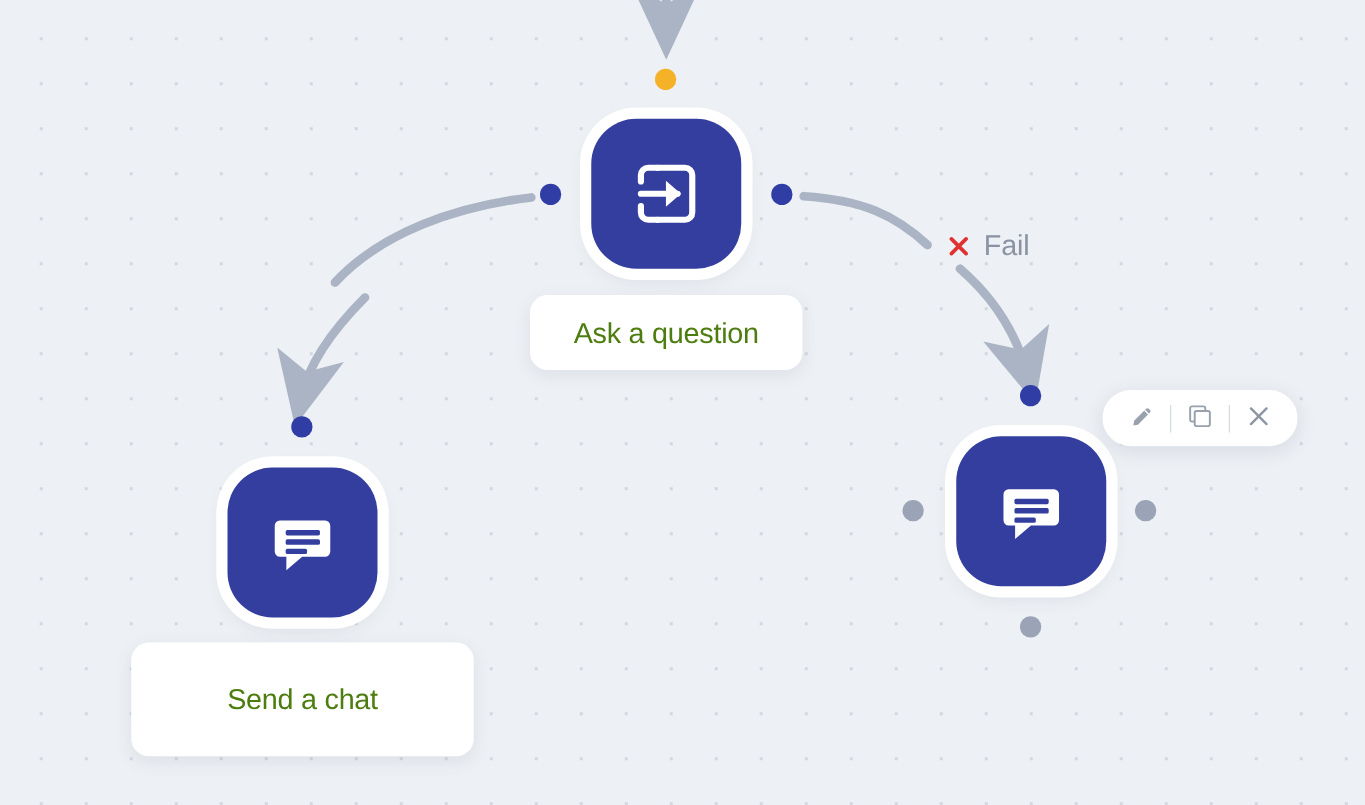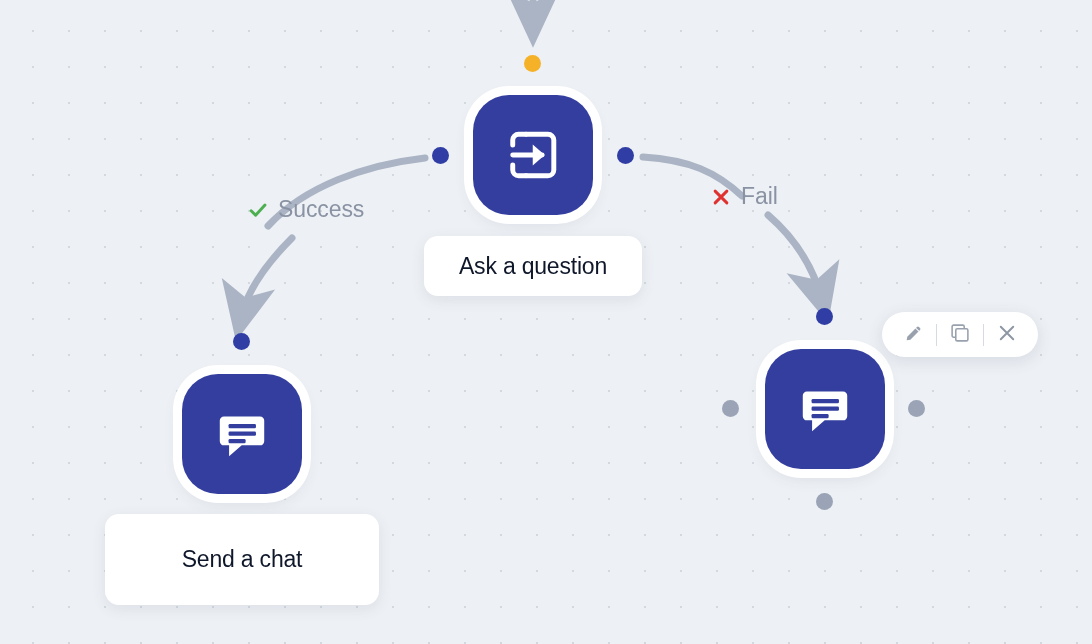--- a/index.html
+++ b/index.html
@@ -51,21 +51,21 @@
   
   .node-card {
     position: absolute;
     background: #ffffff;
     border-radius: 14px;
     box-shadow: 0 4px 14px rgba(80,95,125,0.10);
     display: flex;
     align-items: center;
     justify-content: center;
     text-align: center;
-    color: #0f172a;
+    color: #4d7c0f;
     font-size: 23px;
     font-weight: 400;
     line-height: 1.42;
     letter-spacing: -0.2px;
     box-sizing: border-box;
     padding: 3px 22px;
   }
 
   
   .handle {
@@ -163,30 +163,22 @@
     </span>
   </div>
 
   <div class="handle" style="left:432px; top:147px;"></div>
   <div class="handle" style="left:617px; top:147px;"></div>
 
   <div class="node-card" style="left:424px; top:236px; width:218px; height:60px;">
     <span>Ask a question</span>
   </div>
 
-  <div class="branch-label" style="left:247px; top:196px;">
-    <span class="glyph">
-      <svg width="22" height="22" viewBox="0 0 24 24" fill="none">
-        <path d="M4.5 12.8 L9.4 17.6 L19.6 6.6" stroke="#4caf50" stroke-width="3.2" stroke-linecap="round" stroke-linejoin="round"></path>
-      </svg>
-    </span>
-    <span>Success</span>
-  </div>
-
-  <div class="branch-label" style="left:710px; top:183px;">
+
+  <div class="branch-label" style="left:756px; top:183px;">
     <span class="glyph">
       <svg width="22" height="22" viewBox="0 0 24 24" fill="none">
         <path d="M5.6 5.6 L18.4 18.4 M18.4 5.6 L5.6 18.4" stroke="#e03131" stroke-width="3.2" stroke-linecap="round"></path>
       </svg>
     </span>
     <span>Fail</span>
   </div>
 
   <div class="handle" style="left:233px; top:333px;"></div>
 

